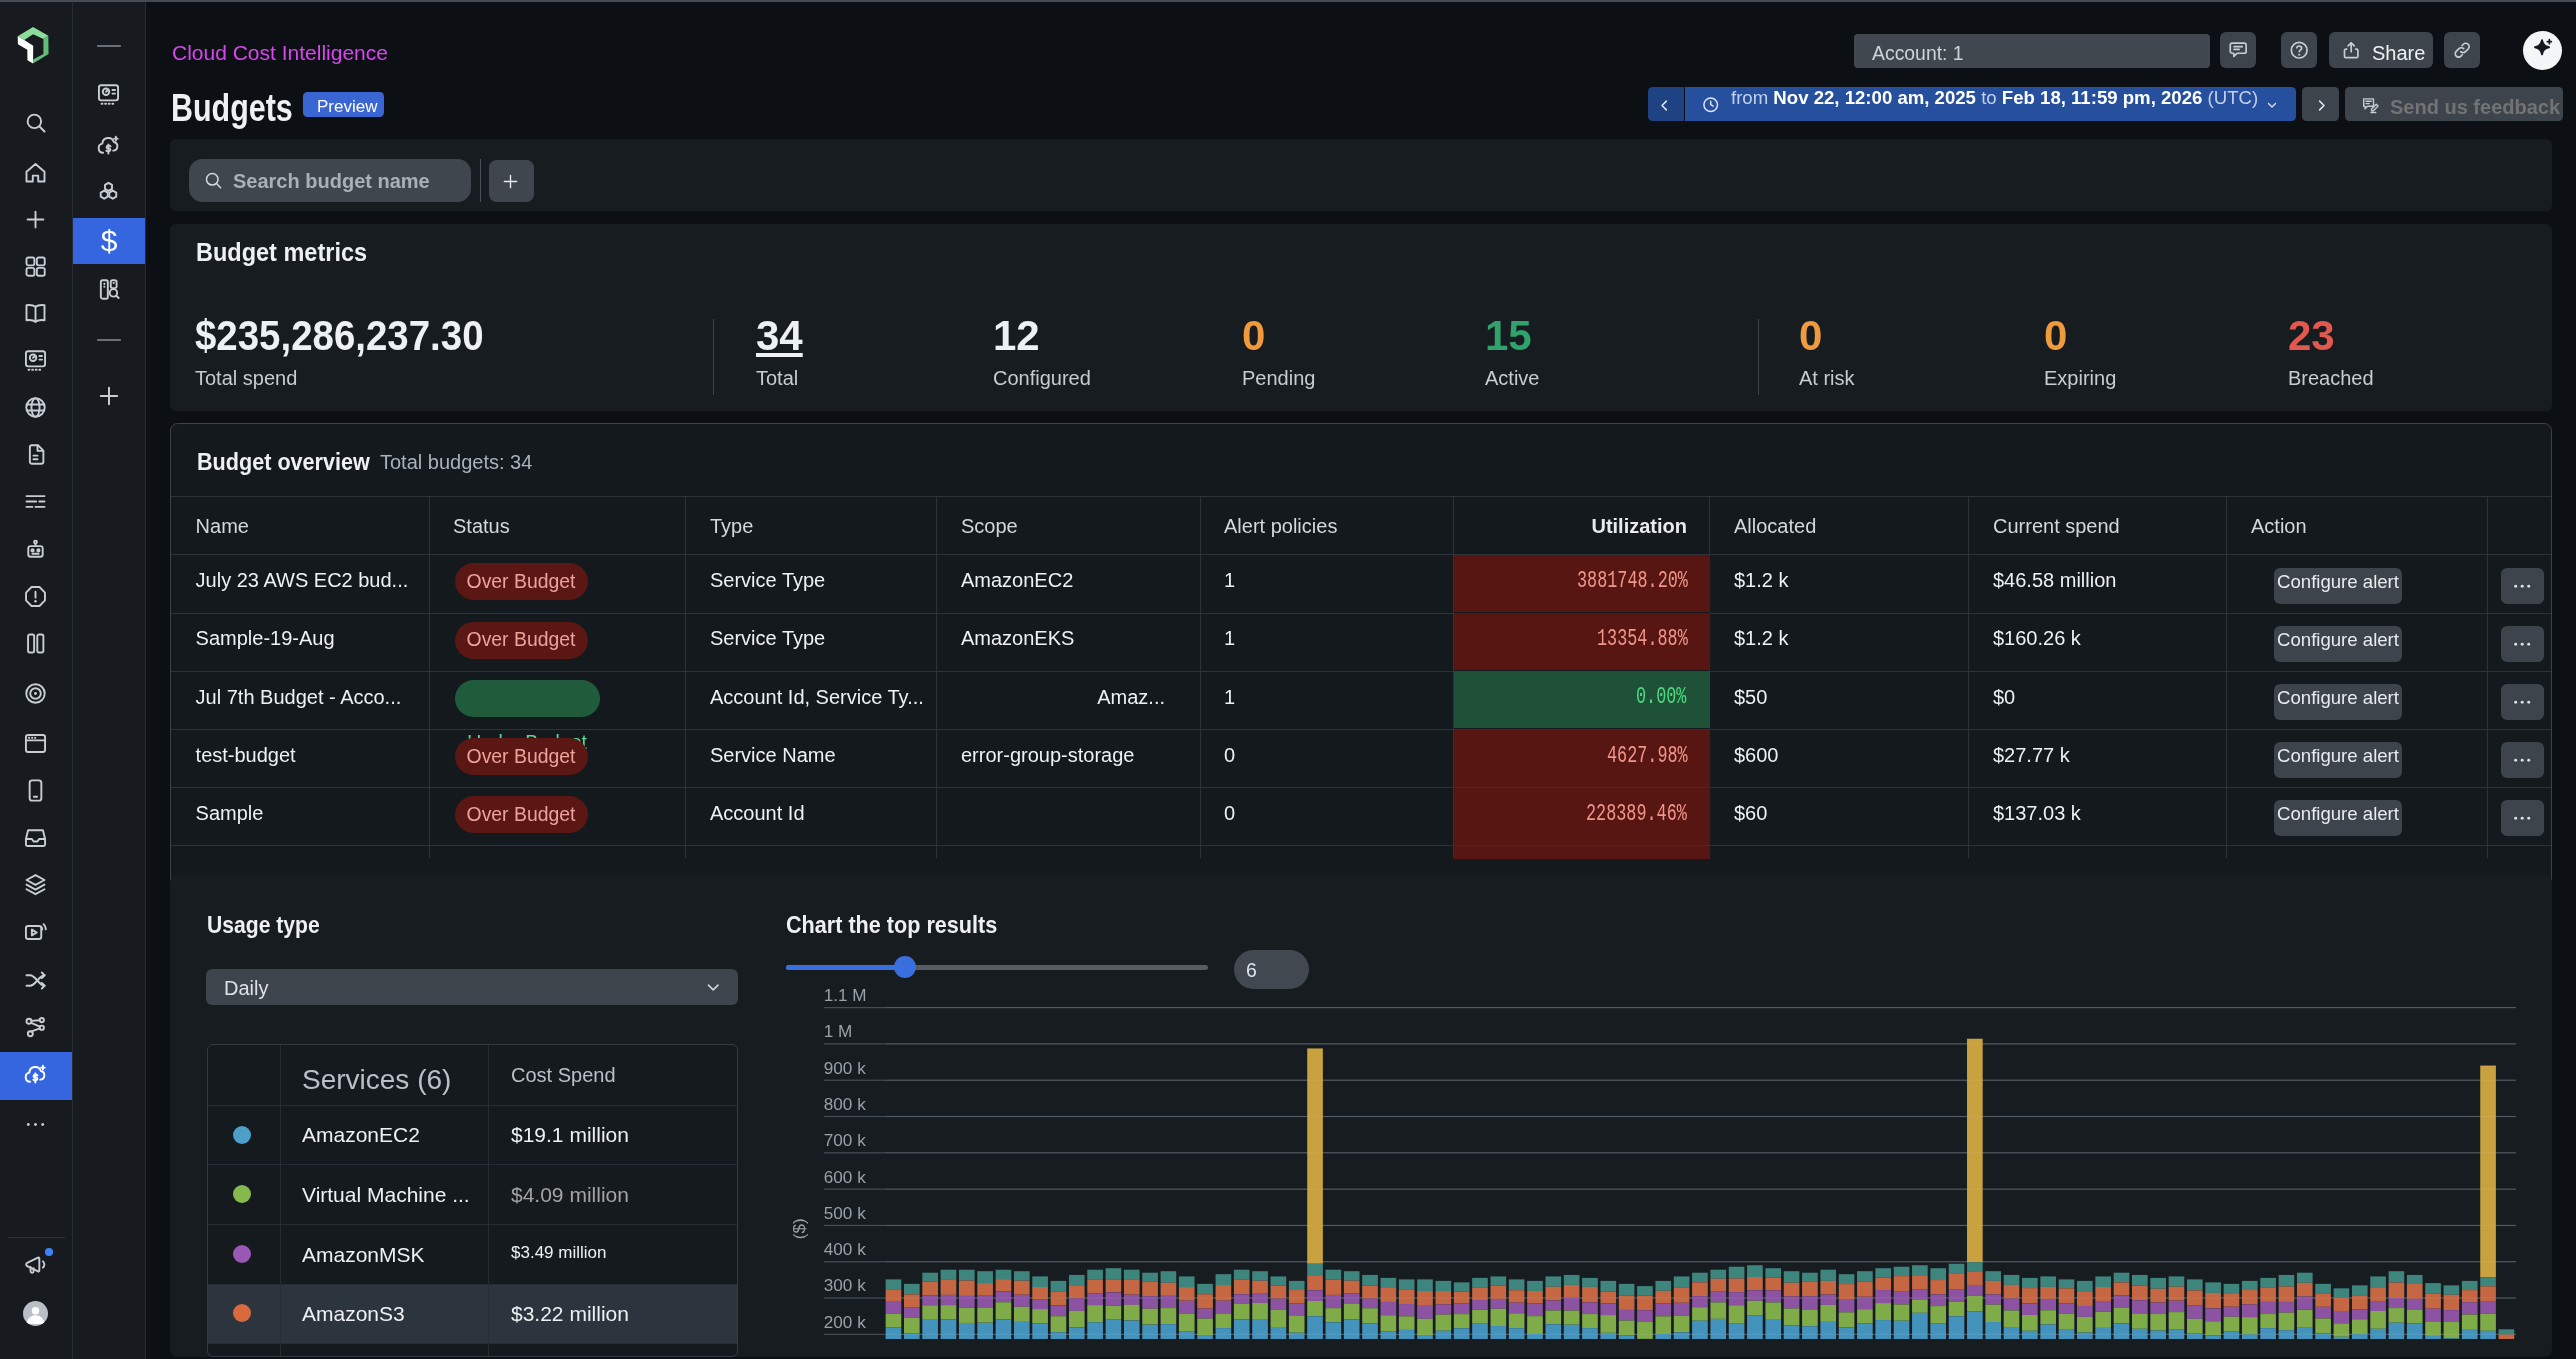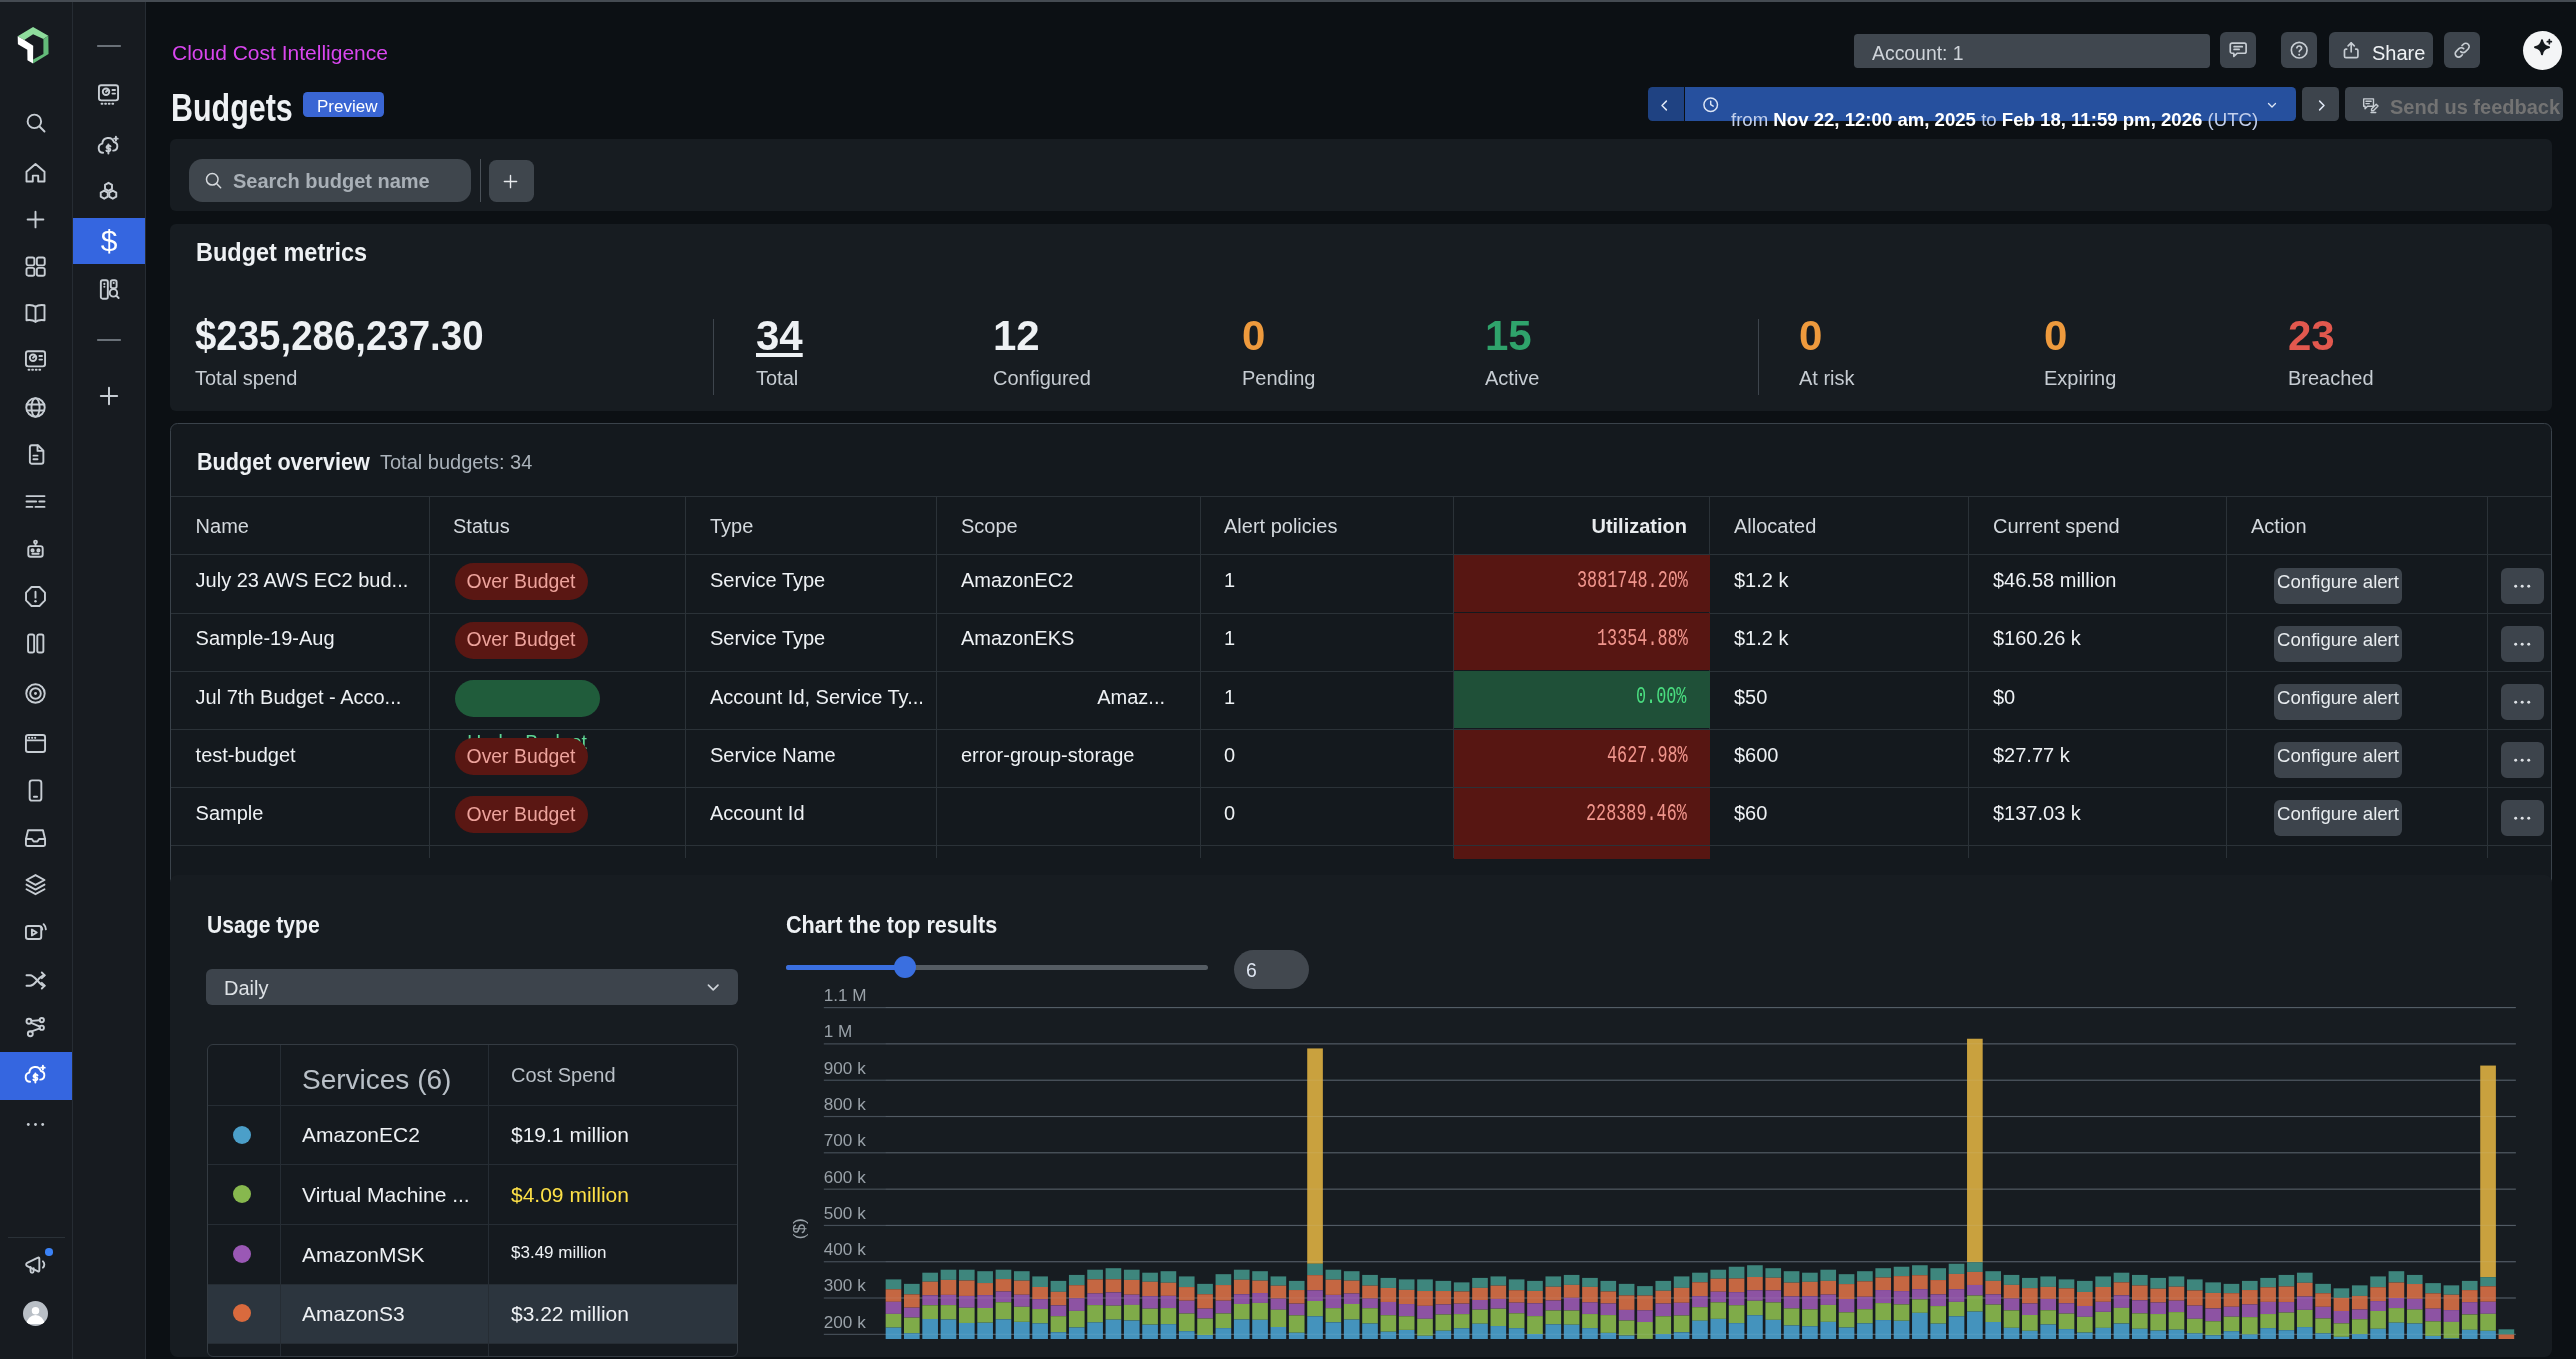--- a/index.html
+++ b/index.html
@@ -276,21 +276,21 @@
       <path d="M15 5 8 12l7 7"></path>
     </g>
   </svg>
 <div class="a" style="left:1685px;top:87px;width:611px;height:34px;background:#26509e;border-radius:0 4.5px 4.5px 0;"></div>
 <svg class="a" style="left:1701px;top:95px;" width="19.4" height="19.4" viewBox="0 0 24 24">
     <g fill="none" stroke="#dce5f5" stroke-width="1.80" stroke-linecap="round" stroke-linejoin="round">
       <circle cx="12" cy="12" r="8.4"></circle>
       <path d="M12 7.6V12l3.1 1.9"></path>
     </g>
   </svg>
-<div class="a" style="left:1731px;top:87px;height:44px;display:flex;align-items:flex-end;font-size:18.6px;color:#c3d0ec;white-space:pre;">from <b style="color:#fff;">Nov 22, 12:00 am, 2025</b> to <b style="color:#fff;">Feb 18, 11:59 pm, 2026</b> (UTC)</div>
+<div class="a" style="left:1731px;top:87px;height:44px;display:flex;align-items:flex-start;font-size:18.6px;color:#c3d0ec;white-space:pre;">from <b style="color:#fff;">Nov 22, 12:00 am, 2025</b> to <b style="color:#fff;">Feb 18, 11:59 pm, 2026</b> (UTC)</div>
 <svg class="a" style="left:2266px;top:99px;" width="12" height="12" viewBox="0 0 24 24">
     <g fill="none" stroke="#dfe7f5" stroke-width="2.60" stroke-linecap="round" stroke-linejoin="round">
       <path d="M5 9l7 7 7-7"></path>
     </g>
   </svg>
 <div class="a" style="left:2302px;top:87px;width:37px;height:34px;background:#3d444c;border-radius:4.5px;"></div>
 <svg class="a" style="left:2314px;top:98px;" width="15" height="15" viewBox="0 0 24 24">
     <g fill="none" stroke="#dfe7f5" stroke-width="2.40" stroke-linecap="round" stroke-linejoin="round">
       <path d="M9 5l7 7-7 7"></path>
     </g>
@@ -482,21 +482,21 @@
   </svg>
 <div class="a" style="left:207px;top:1044px;width:531px;height:313px;background:#151a1f;border:0.7px solid #343b42;border-radius:6px;overflow:hidden;box-sizing:border-box;">
 <div class="a" style="left:0px;top:0px;width:531px;height:60px;"></div>
 <div class="a" style="left:94px;top:19.4px;font-size:28px;color:#b9c0c7;">Services (6)</div>
 <div class="a" style="left:303px;top:19.4px;font-size:20px;color:#b9c0c7;">Cost Spend</div>
 <div class="a" style="left:25px;top:81px;width:18px;height:18px;border-radius:50%;background:#4b9fc9;"></div>
 <div class="a" style="left:94px;top:78px;font-size:21px;color:#eef1f4;">AmazonEC2</div>
 <div class="a" style="left:303px;top:78px;font-size:21px;color:#eef1f4;">$19.1 million</div>
 <div class="a" style="left:25px;top:140px;width:18px;height:18px;border-radius:50%;background:#87b84e;"></div>
 <div class="a" style="left:94px;top:138px;font-size:21px;color:#eef1f4;">Virtual Machine ...</div>
-<div class="a" style="left:303px;top:138px;font-size:21px;color:#fde047;">$4.09 million</div>
+<div class="a" style="left:303px;top:138px;font-size:21px;color:#a3a3a3;">$4.09 million</div>
 <div class="a" style="left:25px;top:200px;width:18px;height:18px;border-radius:50%;background:#9a58b5;"></div>
 <div class="a" style="left:94px;top:198px;font-size:21px;color:#eef1f4;">AmazonMSK</div>
 <div class="a" style="left:303px;top:198px;font-size:17px;color:#eef1f4;">$3.49 million</div>
 <div class="a" style="left:0px;top:239px;width:531px;height:60px;background:#2c353e;"></div>
 <div class="a" style="left:25px;top:259px;width:18px;height:18px;border-radius:50%;background:#d96a3d;"></div>
 <div class="a" style="left:94px;top:257px;font-size:21px;color:#eef1f4;">AmazonS3</div>
 <div class="a" style="left:303px;top:257px;font-size:21px;color:#eef1f4;">$3.22 million</div>
 <div class="a" style="left:0px;top:60px;width:531px;height:0.7px;background:#262d34;"></div>
 <div class="a" style="left:0px;top:119px;width:531px;height:0.7px;background:#262d34;"></div>
 <div class="a" style="left:0px;top:179px;width:531px;height:0.7px;background:#262d34;"></div>

